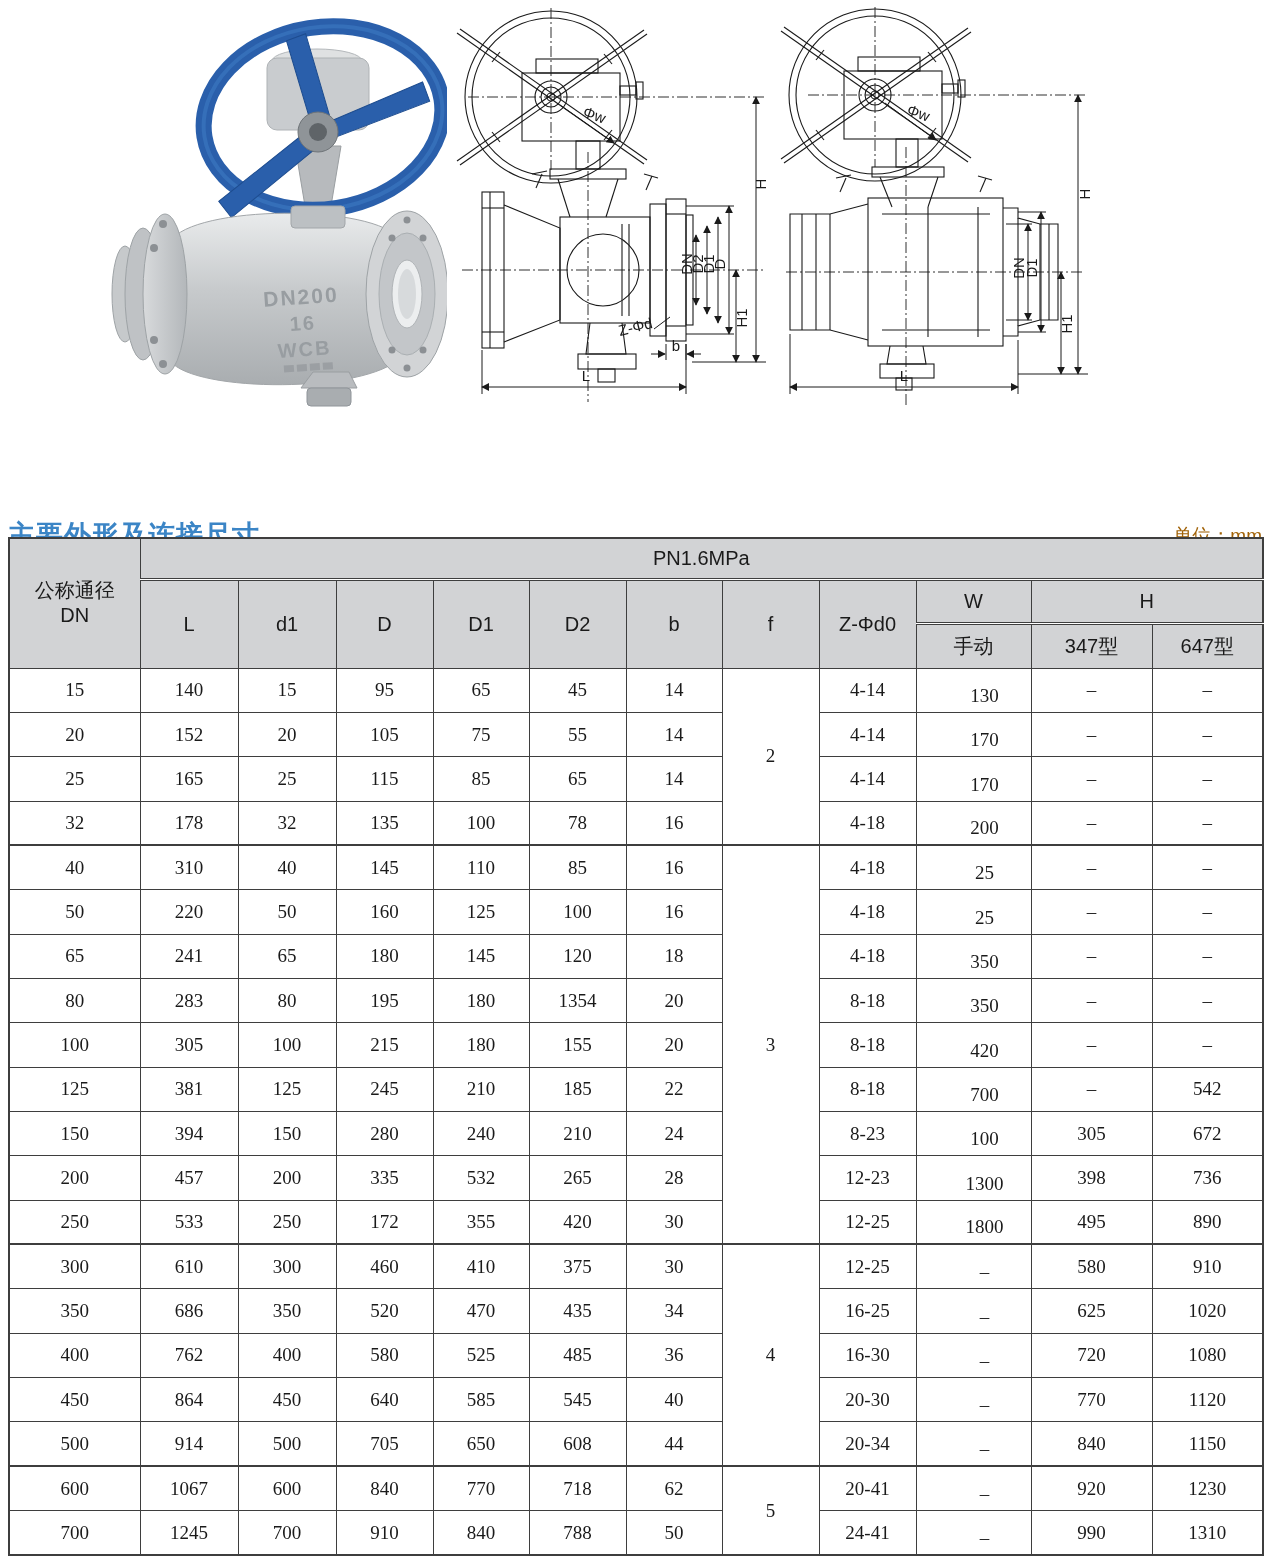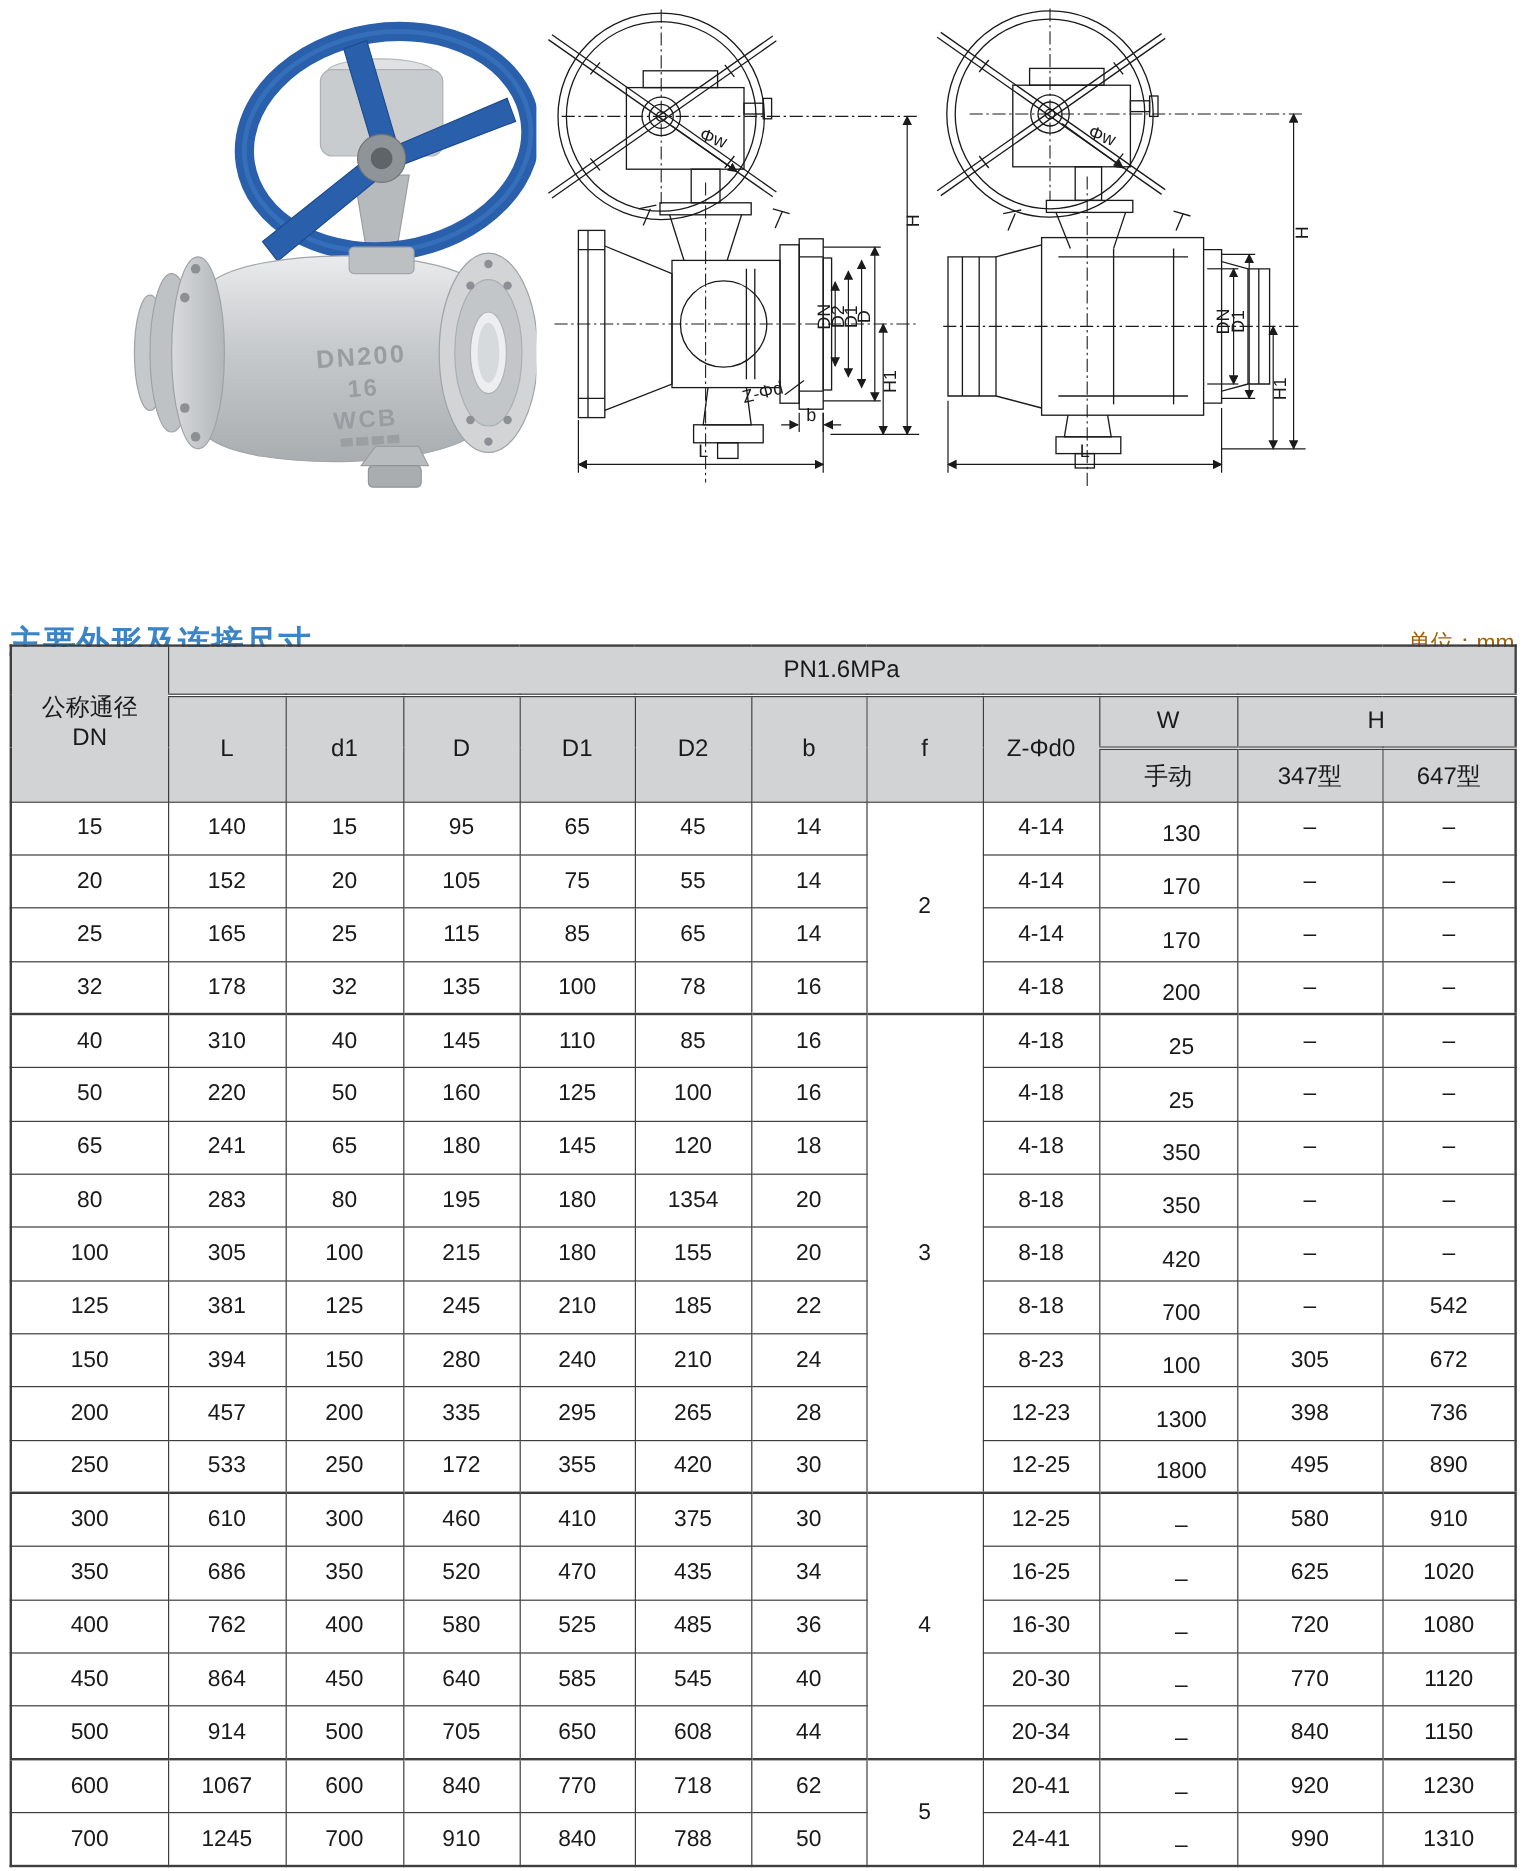--- a/index.html
+++ b/index.html
@@ -34,21 +34,21 @@
   .dims th, .dims td {
     border:1px solid #3e3e3e; text-align:center; vertical-align:middle;
     font-size:19px; padding:0; overflow:hidden;
   }
   .dims thead th { background:#d2d3d5; font-weight:normal; font-size:20px; }
   .dims thead tr.h1 { height:41px; }
   .dims thead tr.h2 { height:44px; }
   .dims thead tr.h3 { height:45px; }
   .pn-head, .wh-head { border-bottom:3px double #3e3e3e !important; }
   .dn-head { line-height:1.25; }
-  .dims tbody tr { height:44px; }
+  .dims tbody tr { height:44px;font-family:Liberation Serif, serif; }
   .dims tbody td { background:#ffffff; }
   .dims tbody tr.group-start td { border-top:2px solid #3e3e3e; }
   td.w-cell { vertical-align:bottom; padding-bottom:5px;padding-left:22px; }
 </style>
 </head>
 <body>
 
 <div class="photo-wrap">
 <svg width="392" height="420" viewBox="0 0 392 420">
   <defs>
@@ -507,21 +507,21 @@
           <td>8-23</td>
           <td class="w-cell">100</td>
           <td>305</td>
           <td>672</td>
         </tr>
         <tr>
           <td>200</td>
           <td>457</td>
           <td>200</td>
           <td>335</td>
-          <td>295</td>
+          <td>532</td>
           <td>265</td>
           <td>28</td>
           <td>12-23</td>
           <td class="w-cell">1300</td>
           <td>398</td>
           <td>736</td>
         </tr>
         <tr>
           <td>250</td>
           <td>533</td>

